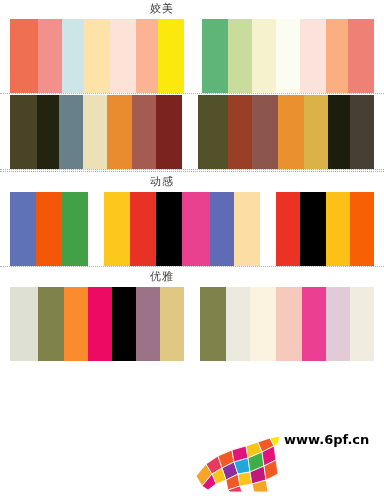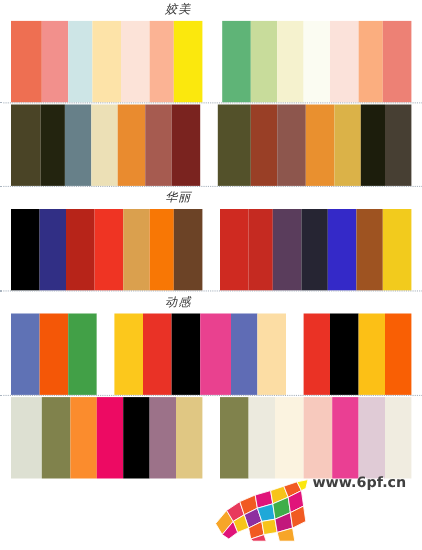--- a/index.html
+++ b/index.html
@@ -17,21 +17,20 @@
   .page {
     width: 384px;
     height: 500px;
     position: relative;
     background: #ffffff;
   }
   .row {
     position: relative;
     width: 324px;
     box-sizing: border-box;
-    font-style: italic;
   }
   .divider {
     width: 384px;
     height: 1px;
     border-top: 1px dotted #9aa6b4;
     opacity: 0.85;
   }
   .row-title {
     text-align: center;
     font-size: 11px;
@@ -90,21 +89,21 @@
     font-weight: bold;
     color: #d1231f;
     letter-spacing: 1px;
     line-height: 26px;
     font-family: "DejaVu Sans", "Liberation Sans", sans-serif;
     text-shadow: 1px 1px 0 #ffffff;
   }
   .wm-url {
     font-size: 13px;
     font-weight: bold;
-    color: #404040;
+    color: #000000;
     line-height: 16px;
     letter-spacing: 0px;
     font-family: "DejaVu Sans", "Liberation Sans", sans-serif;
     text-shadow: 1px 1px 0 #ffffff;
   }
   .wm-bull {
     position: absolute;
     left: 0;
     top: 4px;
     width: 92px;
@@ -160,43 +159,20 @@
           <div class="swatch" style="background: rgb(233, 144, 47); width: 26px;"></div>
           <div class="swatch" style="background: rgb(219, 178, 72); width: 24px;"></div>
           <div class="swatch" style="background: rgb(28, 29, 12); width: 22px;"></div>
           <div class="swatch" style="background: rgb(71, 63, 51); width: 24px;"></div>
         </div>
     </div>
   </div>
 
   <div class="divider"></div>
 
-  <div class="row">
-    <div class="row-title">华丽</div>
-    <div class="palettes">
-      <div class="palette">
-          <div class="swatch" style="background: rgb(0, 0, 0); width: 26px;"></div>
-          <div class="swatch" style="background: rgb(49, 47, 133); width: 24px;"></div>
-          <div class="swatch" style="background: rgb(183, 36, 25); width: 26px;"></div>
-          <div class="swatch" style="background: rgb(239, 52, 35); width: 26px;"></div>
-          <div class="swatch" style="background: rgb(218, 160, 78); width: 24px;"></div>
-          <div class="swatch" style="background: rgb(248, 119, 5); width: 22px;"></div>
-          <div class="swatch" style="background: rgb(108, 67, 38); width: 26px;"></div>
-        </div>
-      <div class="palette">
-          <div class="swatch" style="background: rgb(207, 42, 33); width: 26px;"></div>
-          <div class="swatch" style="background: rgb(197, 42, 33); width: 22px;"></div>
-          <div class="swatch" style="background: rgb(90, 61, 92); width: 26px;"></div>
-          <div class="swatch" style="background: rgb(38, 37, 51); width: 24px;"></div>
-          <div class="swatch" style="background: rgb(52, 41, 200); width: 26px;"></div>
-          <div class="swatch" style="background: rgb(158, 83, 33); width: 24px;"></div>
-          <div class="swatch" style="background: rgb(242, 203, 29); width: 26px;"></div>
-        </div>
-    </div>
-  </div>
 
   <div class="divider"></div>
 
   <div class="row">
     <div class="row-title">动感</div>
     <div class="palettes">
       <div class="palette split">
           <div style="display: flex; height: 74px;">
             <div class="swatch" style="background: rgb(95, 114, 181); width: 26px;"></div>
             <div class="swatch" style="background: rgb(244, 87, 7); width: 26px;"></div>
@@ -222,20 +198,21 @@
             <div class="swatch" style="background: rgb(252, 192, 22); width: 24px;"></div>
             <div class="swatch" style="background: rgb(249, 95, 4); width: 24px;"></div>
           </div>
         </div>
     </div>
   </div>
 
   <div class="divider"></div>
 
   <div class="row">
+    <div class="row-title">优雅</div>
     <div class="palettes">
       <div class="palette">
           <div class="swatch" style="background: rgb(221, 224, 210); width: 28px;"></div>
           <div class="swatch" style="background: rgb(128, 130, 76); width: 26px;"></div>
           <div class="swatch" style="background: rgb(251, 140, 45); width: 24px;"></div>
           <div class="swatch" style="background: rgb(237, 10, 99); width: 24px;"></div>
           <div class="swatch" style="background: rgb(0, 0, 0); width: 24px;"></div>
           <div class="swatch" style="background: rgb(156, 114, 137); width: 24px;"></div>
           <div class="swatch" style="background: rgb(224, 199, 131); width: 24px;"></div>
         </div>

